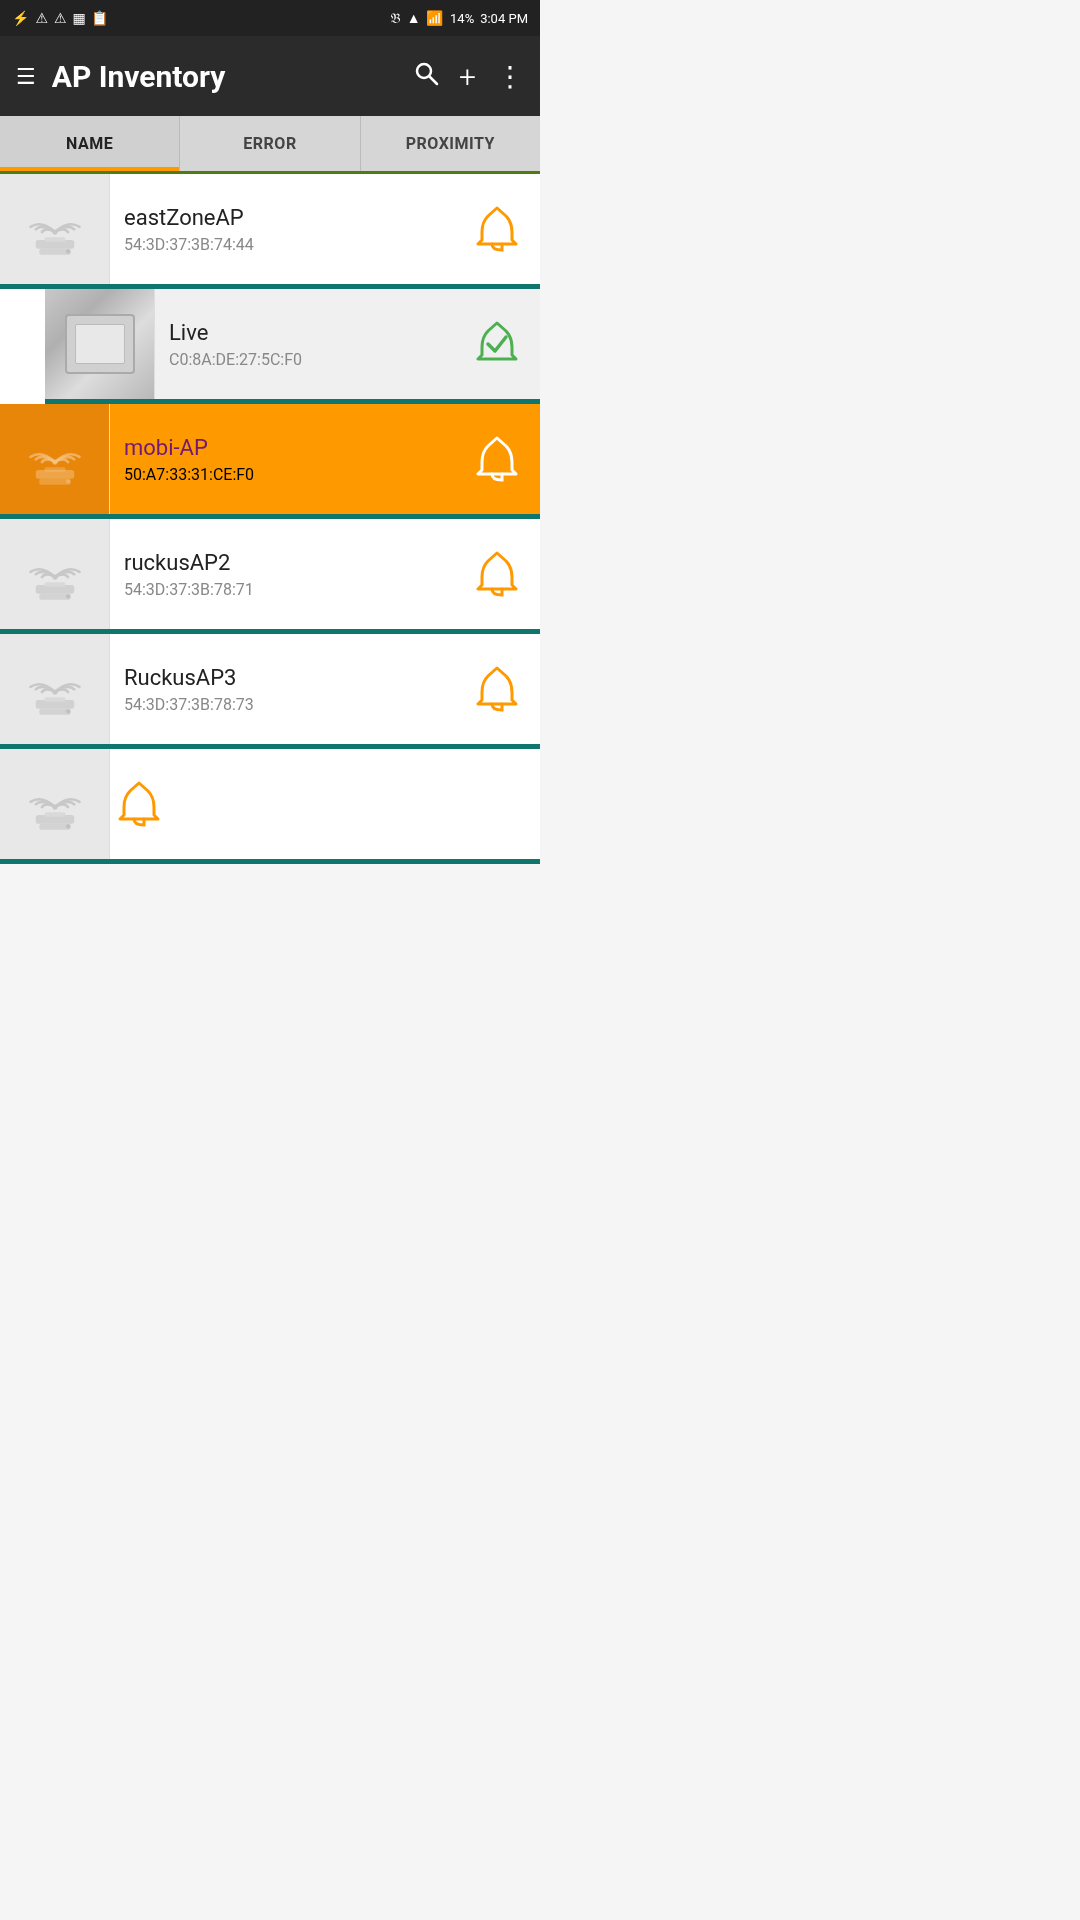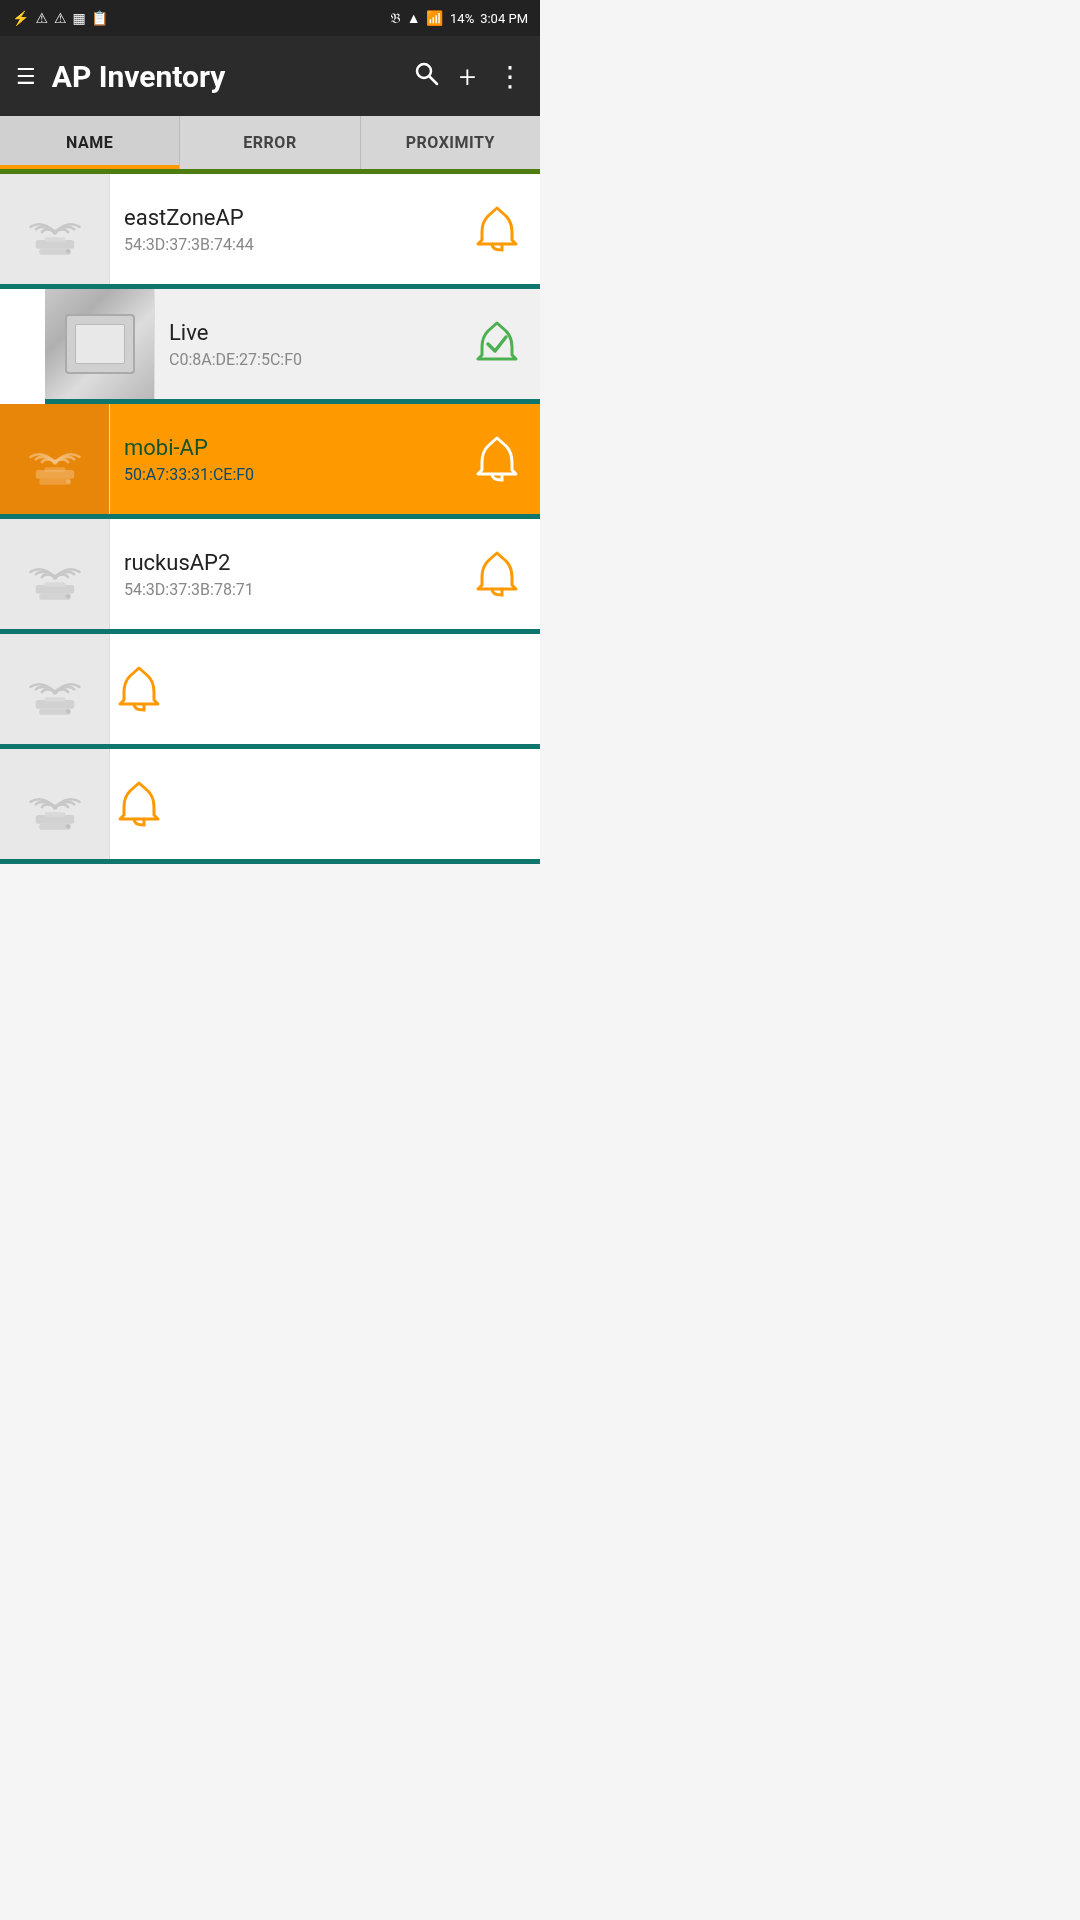--- a/index.html
+++ b/index.html
@@ -62,21 +62,21 @@
       color: #fff;
       font-size: 24px;
       cursor: pointer;
     }
 
     
     .tabs {
       background: #d6d6d6;
       display: flex;
       height: 58px;
-      border-bottom: 5px solid #4d7c0f;
+      border-bottom: 3px solid #4d7c0f;
     }
     .tab {
       flex: 1;
       display: flex;
       align-items: center;
       justify-content: center;
       font-size: 16px;
       font-weight: 700;
       color: #444;
       cursor: pointer;
@@ -170,28 +170,28 @@
       flex: 1;
       padding: 0 14px;
     }
     .ap-name {
       font-size: 22px;
       font-weight: 400;
       color: #222;
       margin-bottom: 5px;
     }
     .ap-item.selected .ap-name {
-      color: #14532d;
+      color: #701a75;
     }
     .ap-mac {
       font-size: 16px;
       color: #888;
     }
     .ap-item.selected .ap-mac {
-      color: #0c4a6e;
+      color: #000000;
     }
 
     .ap-status-icon {
       width: 72px;
       min-width: 72px;
       display: flex;
       align-items: center;
       justify-content: center;
       padding-right: 14px;
     }
@@ -378,20 +378,24 @@
         <path d="M40 36 Q55 26 62 33" stroke="#aaa" stroke-width="3" fill="none" stroke-linecap="round"></path>
         <path d="M40 36 Q50 30 55 36" stroke="#aaa" stroke-width="3" fill="none" stroke-linecap="round"></path>
         <path d="M40 36 Q25 22 12 30" stroke="#aaa" stroke-width="3" fill="none" stroke-linecap="round"></path>
         <path d="M40 36 Q25 26 18 33" stroke="#aaa" stroke-width="3" fill="none" stroke-linecap="round"></path>
         <path d="M40 36 Q30 30 25 36" stroke="#aaa" stroke-width="3" fill="none" stroke-linecap="round"></path>
         <circle cx="40" cy="36" r="3" fill="#aaa"></circle>
         <rect x="22" y="55" width="36" height="7" rx="3" fill="#c0c0c0"></rect>
         <circle cx="55" cy="58" r="2.5" fill="#999"></circle>
       </svg>
     </div>
+    <div class="ap-info">
+      <div class="ap-name">RuckusAP3</div>
+      <div class="ap-mac">54:3D:37:3B:78:73</div>
+    </div>
     <div class="ap-status-icon">
       <svg class="bell-icon" viewBox="0 0 58 58" fill="none">
         <path d="M29 8 Q29 8 20 16 Q14 22 14 32 L14 40 L10 44 L48 44 L44 40 L44 32 Q44 22 38 16 Q29 8 29 8Z" stroke="#f90" stroke-width="3" fill="none" stroke-linejoin="round"></path>
         <path d="M24 44 Q24 50 34 50 Q34 50 34 44" stroke="#f90" stroke-width="3" fill="none" stroke-linecap="round"></path>
       </svg>
     </div>
   </div>
 
   <div class="ap-item">
     <div class="ap-thumbnail wifi-router-icon">

